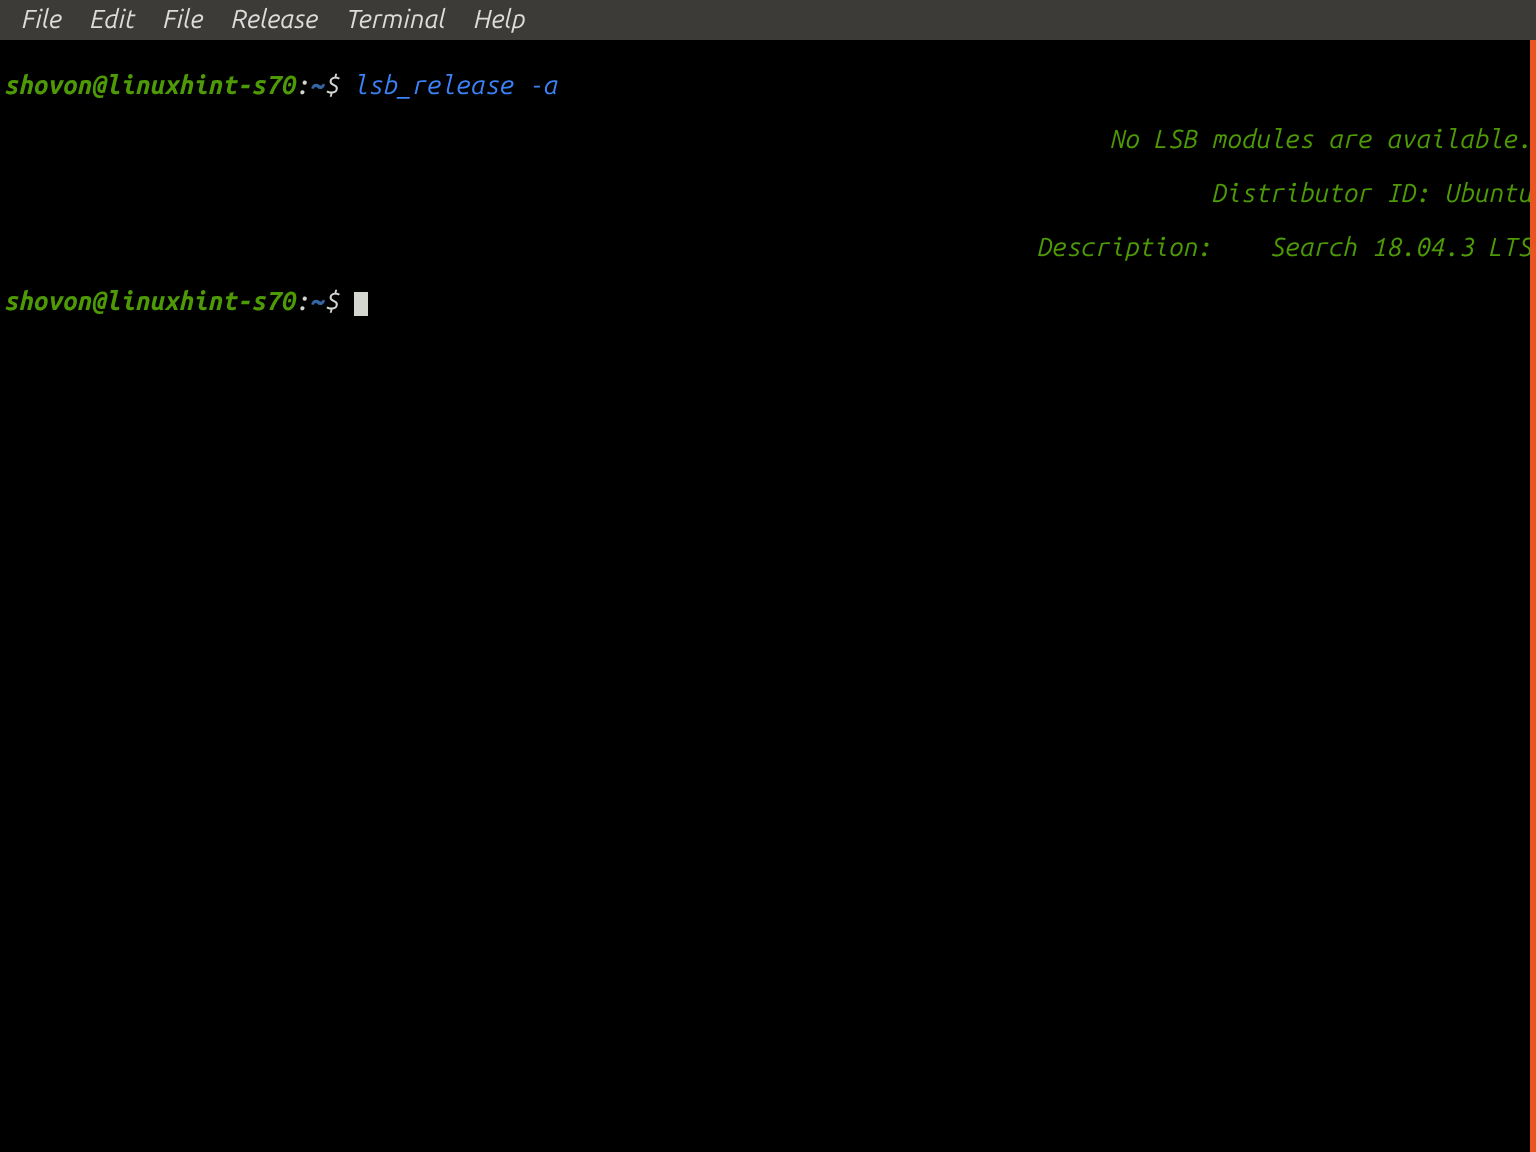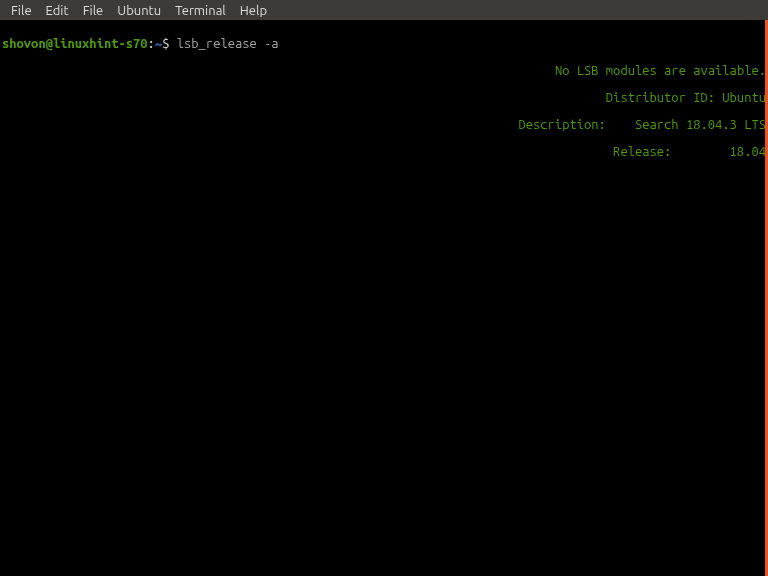--- a/index.html
+++ b/index.html
@@ -1,18 +1,19 @@
 <!DOCTYPE html>
 <html><head>
   <meta charset="utf-8">
   <style>
     * {
       margin: 0;
       padding: 0;
       box-sizing: border-box;
+      font-style: italic;
     }
     body {
       width: 768px;
       height: 576px;
       background: #000;
       font-family: "Ubuntu Mono", "DejaVu Sans Mono", monospace;
       font-size: 13px;
       overflow: hidden;
       position: relative;
     }
@@ -52,21 +53,21 @@
       font-weight: bold;
     }
     .prompt-path {
       color: #3465a4;
       font-weight: bold;
     }
     .prompt-dollar {
       color: #d3d7cf;
     }
     .cmd-text {
-      color: #a3a3a3;
+      color: #3b82f6;
     }
     .out-text {
       color: #4e9a06;
       text-align: right;
     }
     .line {
       display: block;
     }
     .cursor-block {
       display: inline-block;
@@ -76,26 +77,26 @@
       vertical-align: text-bottom;
     }
   </style>
 </head>
 <body>
 
 <div class="menubar">
   <span class="menu-item">File</span>
   <span class="menu-item">Edit</span>
   <span class="menu-item">File</span>
-  <span class="menu-item">Ubuntu</span>
+  <span class="menu-item">Release</span>
   <span class="menu-item">Terminal</span>
   <span class="menu-item">Help</span>
 </div>
 
 <div class="terminal-body">
 <span class="line"><span class="prompt-userhost">shovon@linuxhint-s70</span><span class="prompt-dollar">:</span><span class="prompt-path">~</span><span class="prompt-dollar">$</span><span class="prompt-dollar"> </span><span class="cmd-text">lsb_release -a</span></span>
 <span class="line out-text">No LSB modules are available.</span>
 <span class="line out-text">Distributor ID: Ubuntu</span>
 <span class="line out-text">Description:    Search 18.04.3 LTS</span>
-<span class="line out-text">Release:        18.04</span>
+<span class="line"><span class="prompt-userhost">shovon@linuxhint-s70</span><span class="prompt-dollar">:</span><span class="prompt-path">~</span><span class="prompt-dollar">$</span><span class="prompt-dollar"> </span><span class="cursor-block"></span></span>
 </div>
 
 <div class="right-edge"></div>
 
 </body></html>

